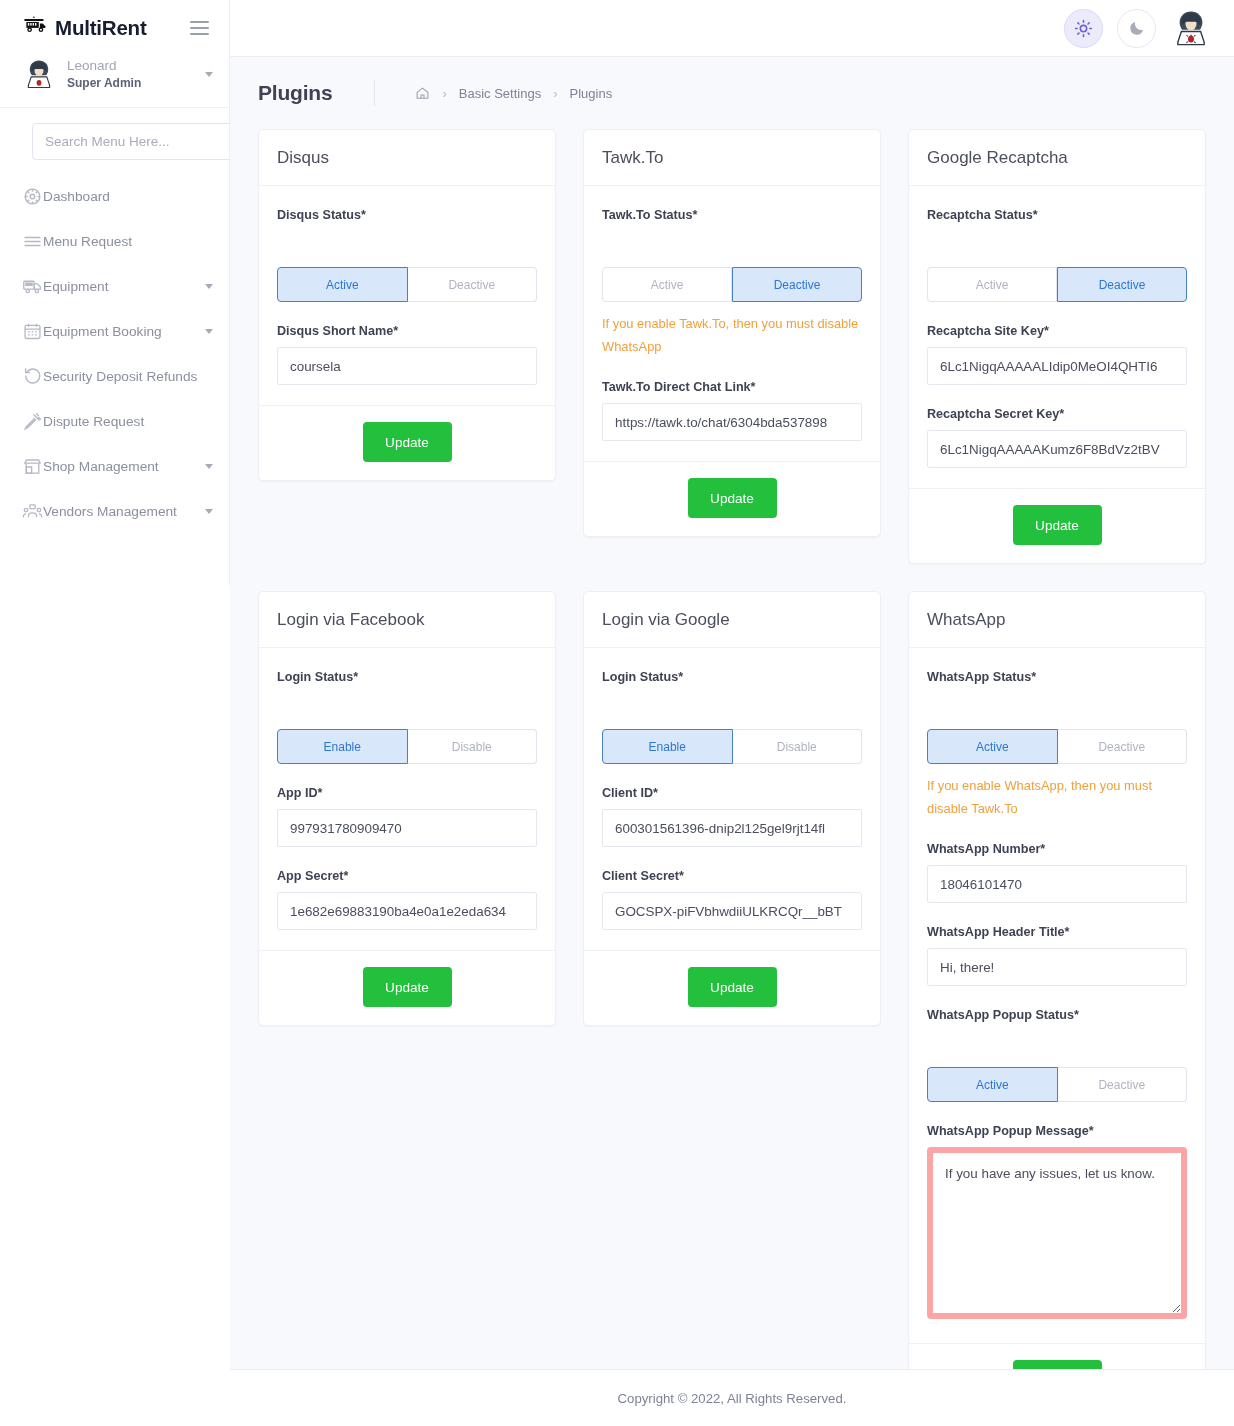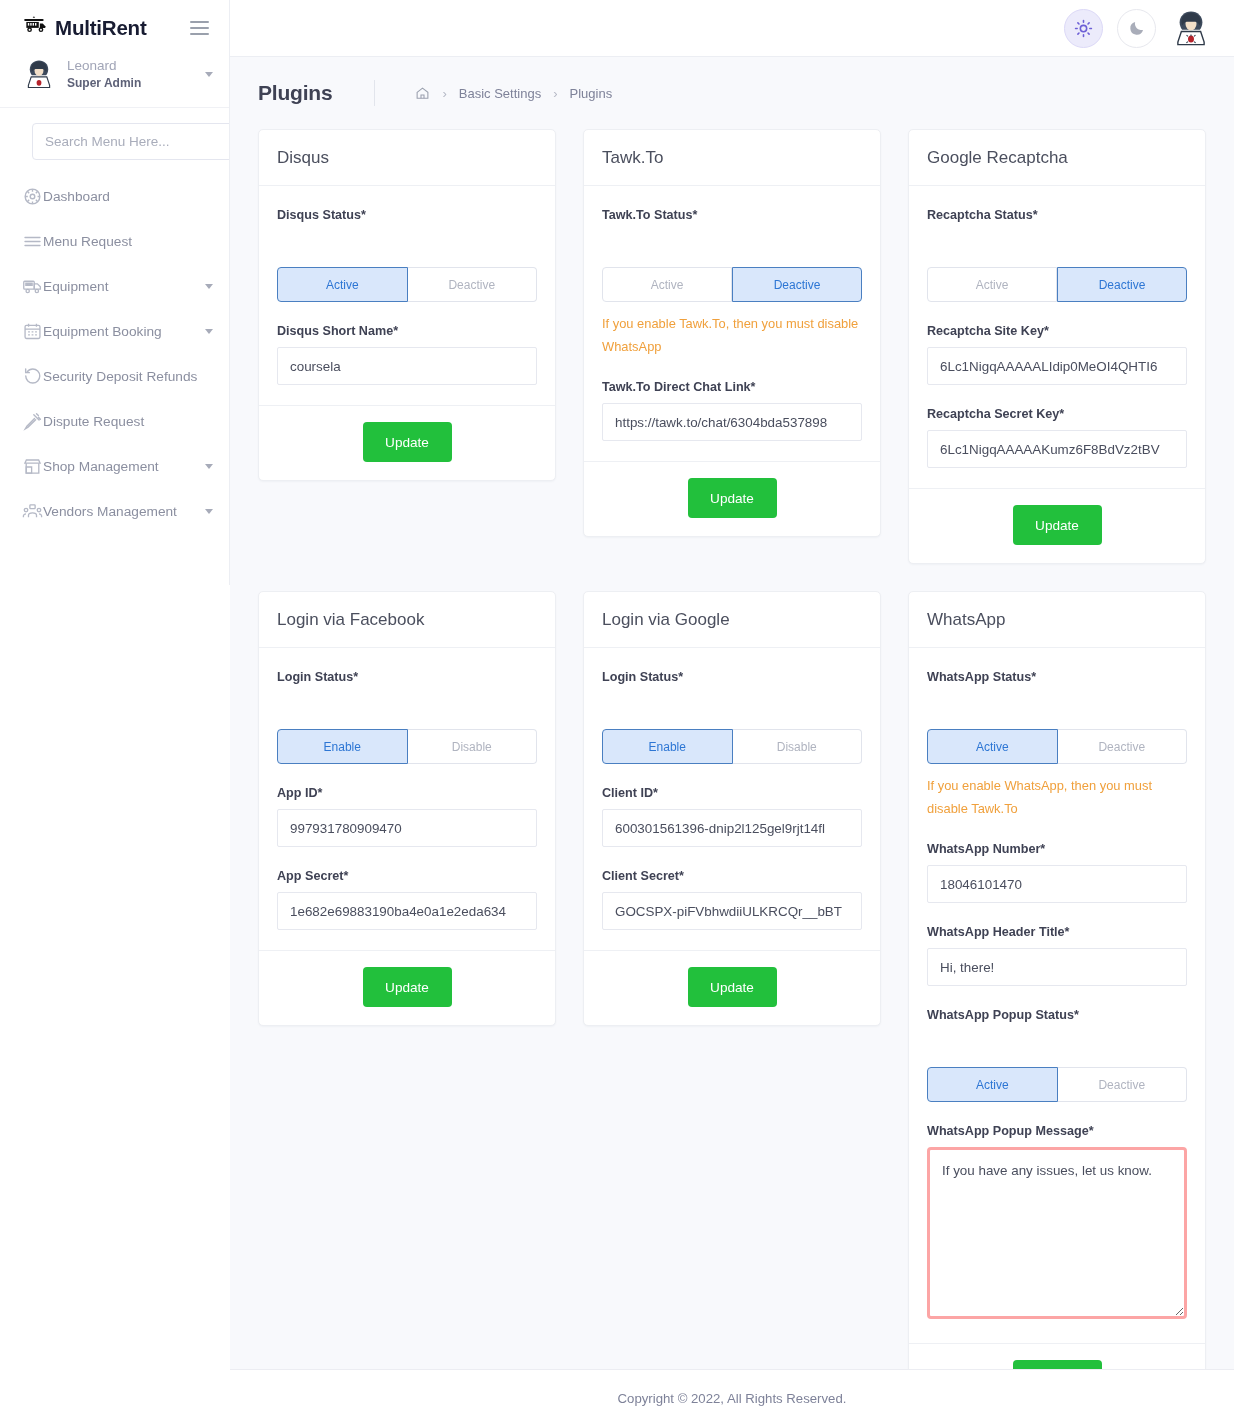--- a/index.html
+++ b/index.html
@@ -135,21 +135,21 @@
   .warn-text {
     color: #f0a03c; font-size: 12.9px; line-height: 1.75;
     margin-top: 11px; margin-bottom: 2px;
   }
   .txt-input {
     width: 100%; height: 38px; border: 1px solid #e6e8ef; border-radius: 2px;
     padding: 0 12px; font-size: 13.4px; color: #4a4e5e; outline: none;
     font-family: "Liberation Sans", sans-serif; background: #fff;
   }
   .txt-area {
-    width: 100%; height: 172px; border: 3px solid #fca5a5; border-radius: 4px;
+    width: 100%; height: 172px; border: 6px solid #fca5a5; border-radius: 4px;
     padding: 11px 12px; font-size: 13.4px; color: #4a4e5e; outline: none;
     font-family: "Liberation Sans", sans-serif; resize: vertical; line-height: 1.5;
     background: #fff;
   }
   .btn-update {
     background: #22c03c; color: #ffffff; border: none; border-radius: 4px;
     height: 40px; min-width: 89px; padding: 0 20px; font-size: 13.6px;
     cursor: pointer; font-family: "Liberation Sans", sans-serif;
   }
 

